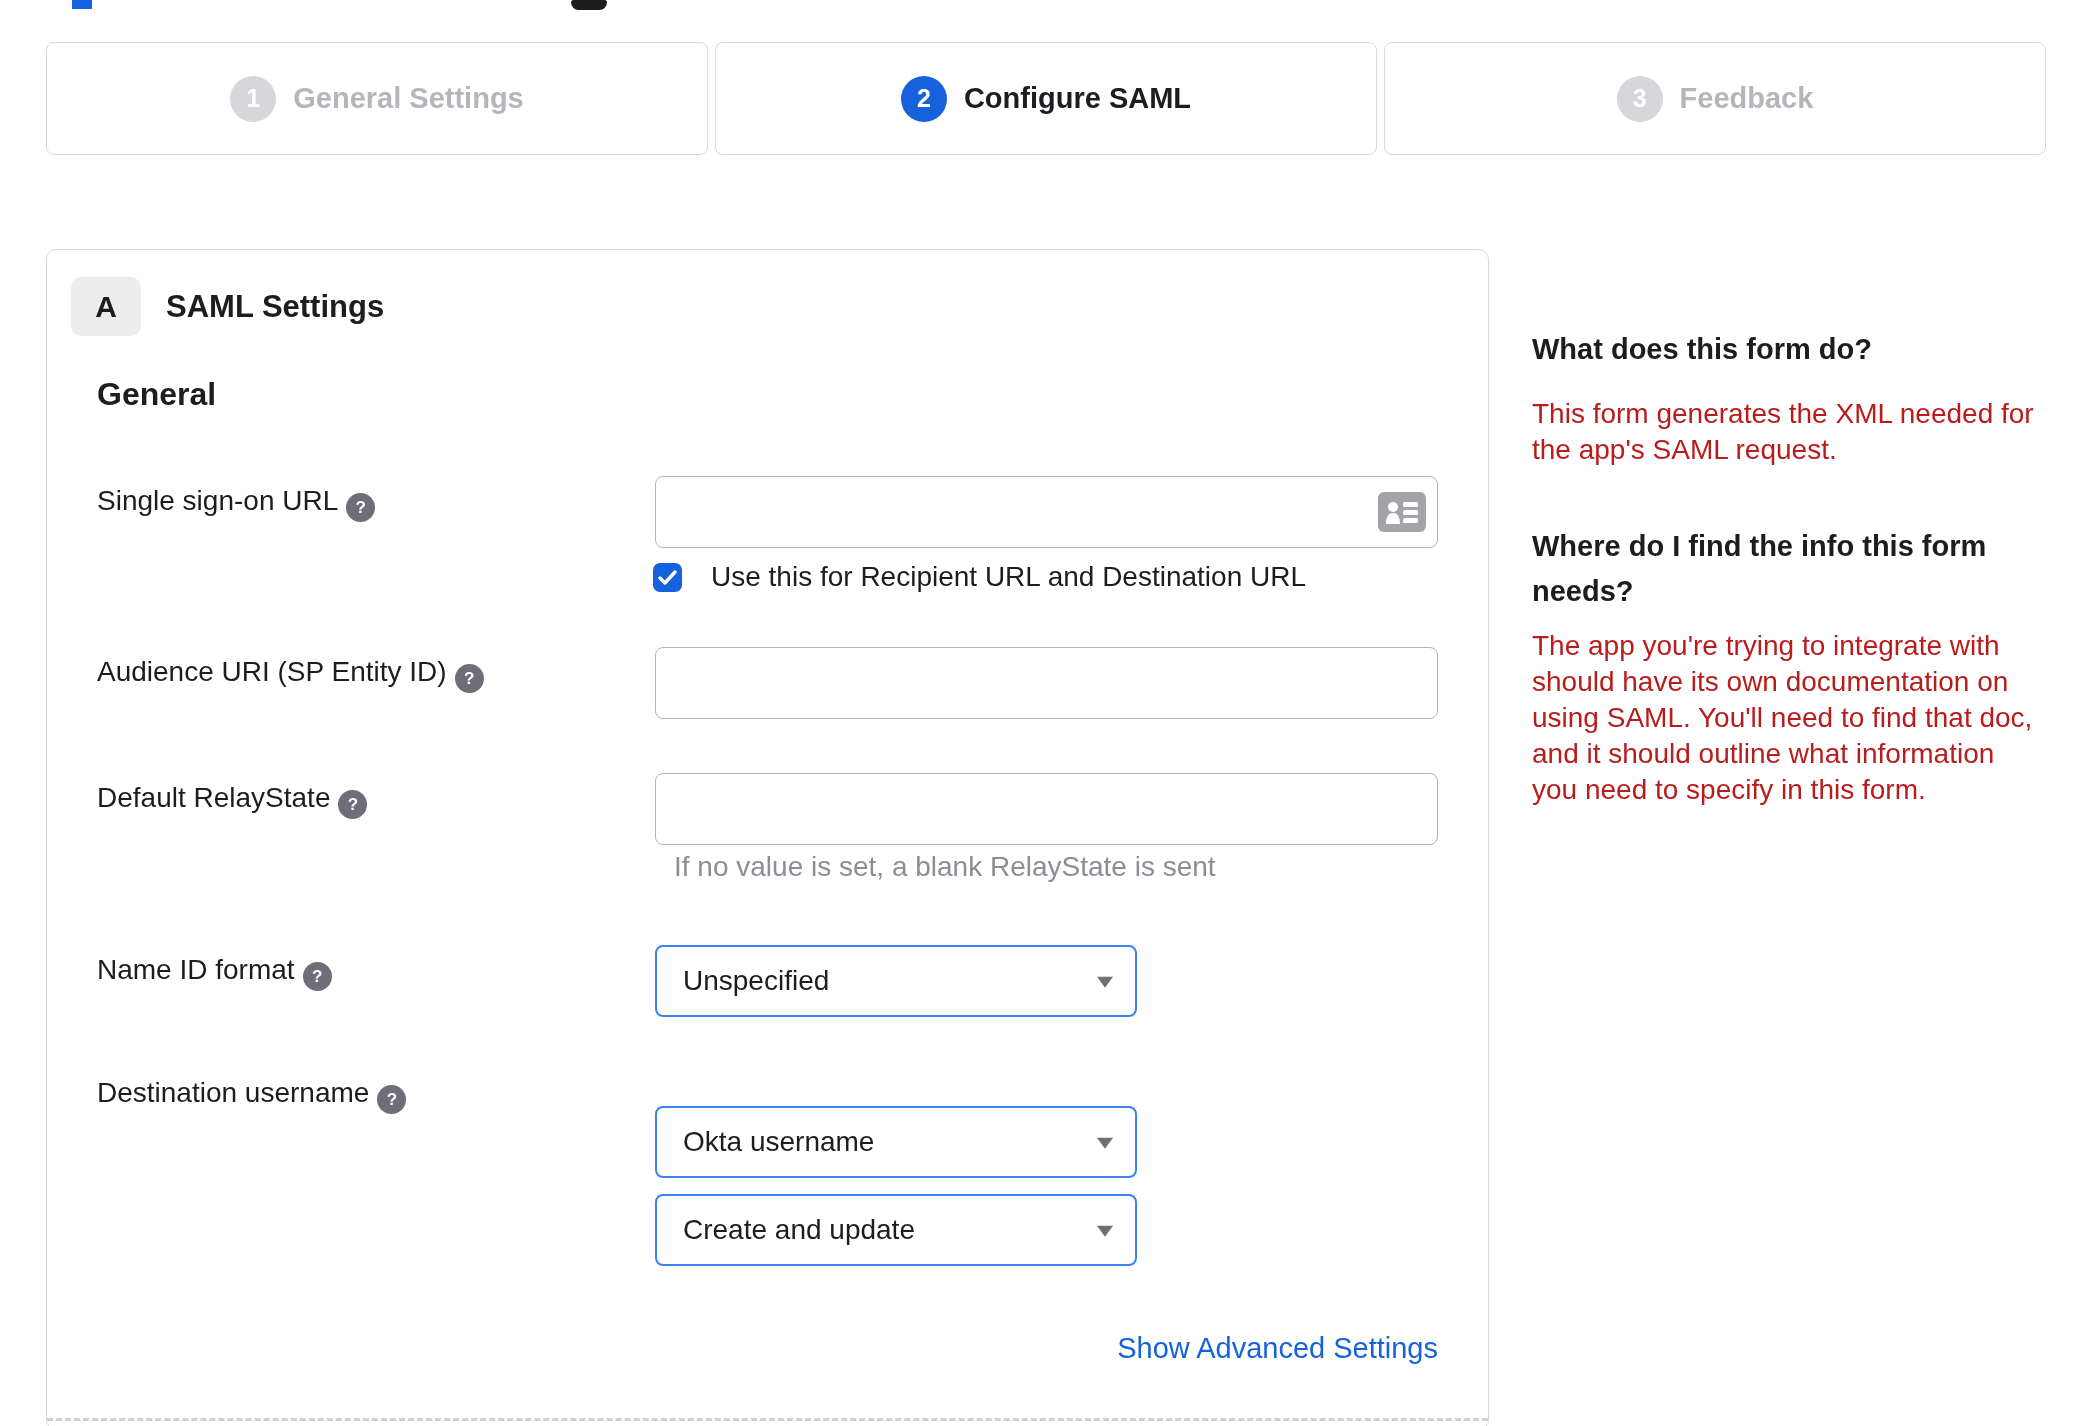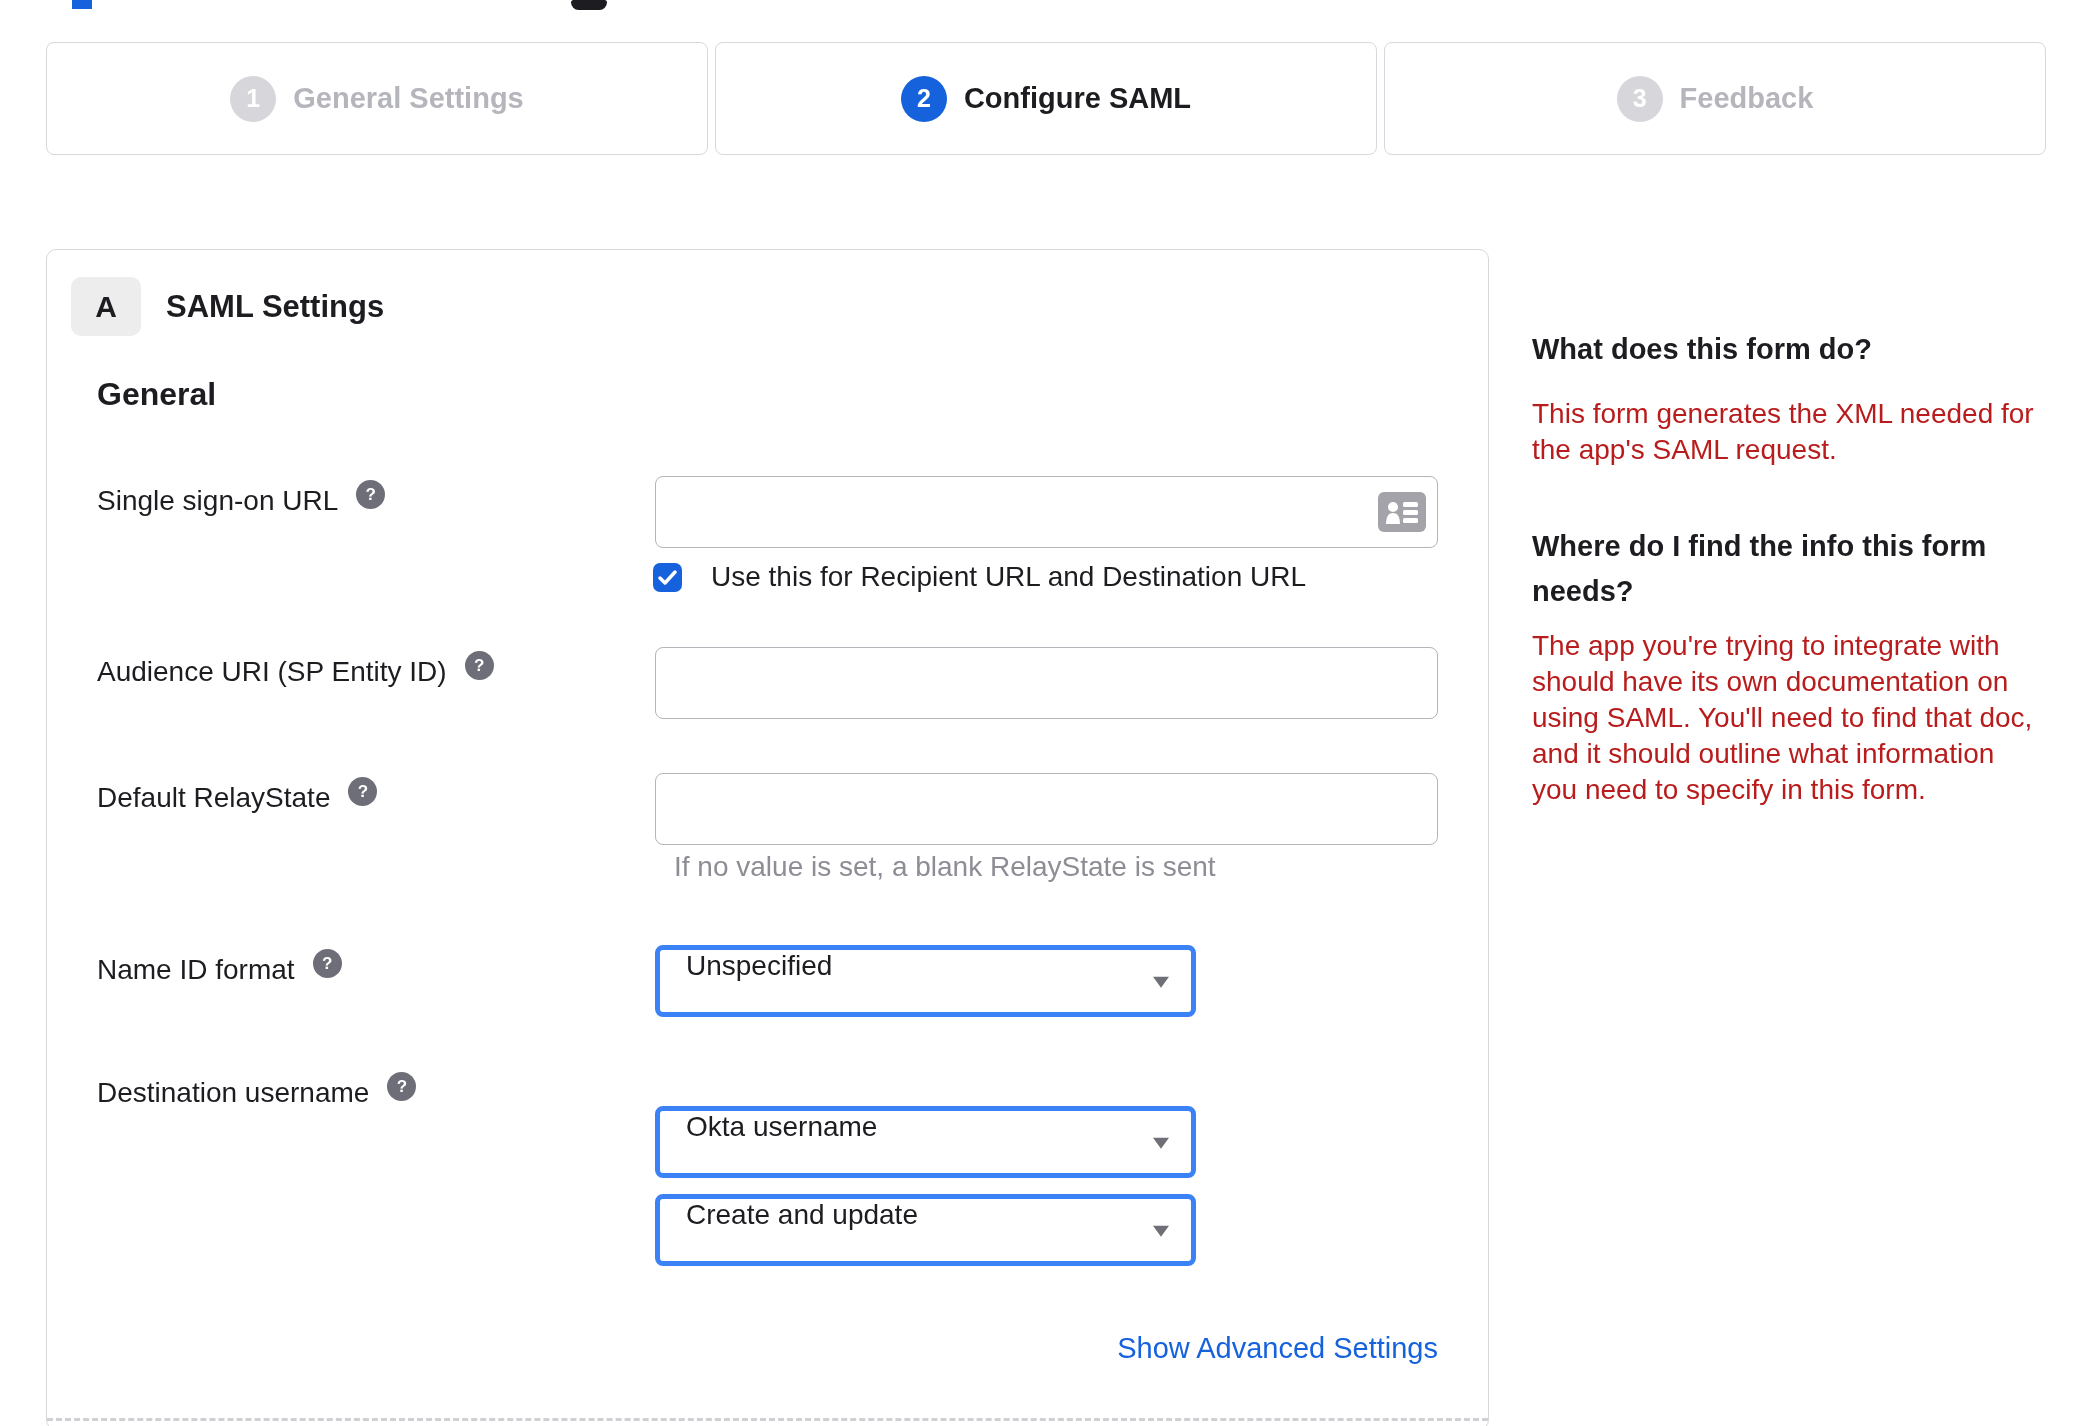--- a/index.html
+++ b/index.html
@@ -33,21 +33,21 @@
 
   .section-badge { position: absolute; left: 24px; top: 27px; width: 70px; height: 59px;
                    background: #ededee; border-radius: 10px;
                    display: flex; align-items: center; justify-content: center;
                    font-size: 30px; font-weight: bold; color: #1d1d21; }
   .section-title { position: absolute; left: 119px; top: 27px; height: 59px;
                    display: flex; align-items: center; font-size: 31px; font-weight: bold; }
   .group-heading { position: absolute; left: 50px; top: 126px; font-size: 32px; font-weight: bold; }
 
   .field-label { position: absolute; left: 50px; font-size: 28px; color: #1d1d21;
-                 line-height: 42px; display: flex; align-items: flex-start; gap: 18px; }
+                 line-height: 42px; display: flex; align-items: flex-end; gap: 8px; }
   .help-icon { width: 29px; height: 29px; border-radius: 50%; background: #6e6e78;
                color: #ffffff; font-size: 17px; font-weight: bold;
                display: inline-flex; align-items: center; justify-content: center; flex: none; }
 
   .text-input { position: absolute; left: 608px; width: 783px; height: 72px;
                 border: 1px solid #b4b4ba; border-radius: 8px; background: #fff;
                 font-family: "Liberation Sans", sans-serif; font-size: 28px; color: #1d1d21;
                 padding: 0 70px 0 24px; }
   .input-wrap { position: absolute; left: 608px; width: 783px; height: 72px; }
   .input-wrap .text-input { position: absolute; left: 0; top: 0; width: 100%; height: 100%; }
@@ -56,23 +56,23 @@
                  width: 48px; height: 40px; background: #a3a3a9; border-radius: 6px;
                  display: flex; align-items: center; justify-content: center; }
 
   .checkbox-row { position: absolute; left: 606px; display: flex; align-items: center; gap: 29px; }
   .checkbox { width: 29px; height: 29px; background: #1662dd; border-radius: 7px;
               display: flex; align-items: center; justify-content: center; flex: none; }
   .checkbox-label { font-size: 28px; color: #1d1d21; }
 
   .helper-text { position: absolute; left: 608px; font-size: 28px; color: #8d8d95; margin-left: 19px; }
 
-  .select-box { position: absolute; left: 608px; width: 541px; height: 72px;
-                border: 5px solid #3b82f6; border-radius: 8px; background: #fff;
-                display: flex; align-items: flex-start; padding-left: 26px;
+  .select-box { position: absolute; left: 608px; width: 482px; height: 72px;
+                border: 2px solid #3b82f6; border-radius: 8px; background: #fff;
+                display: flex; align-items: center; padding-left: 26px;
                 font-size: 28px; color: #1d1d21; cursor: default; }
   .select-caret { position: absolute; right: 22px; top: 50%; transform: translateY(-38%);
                   width: 0; height: 0; border-left: 8px solid transparent;
                   border-right: 8px solid transparent; border-top: 11px solid #6f6f77; }
 
   .advanced-link { position: absolute; left: 608px; top: 1082px; width: 783px;
                    text-align: right; font-size: 29px; font-weight: 500; color: #1662dd;
                    cursor: pointer; }
 
   

